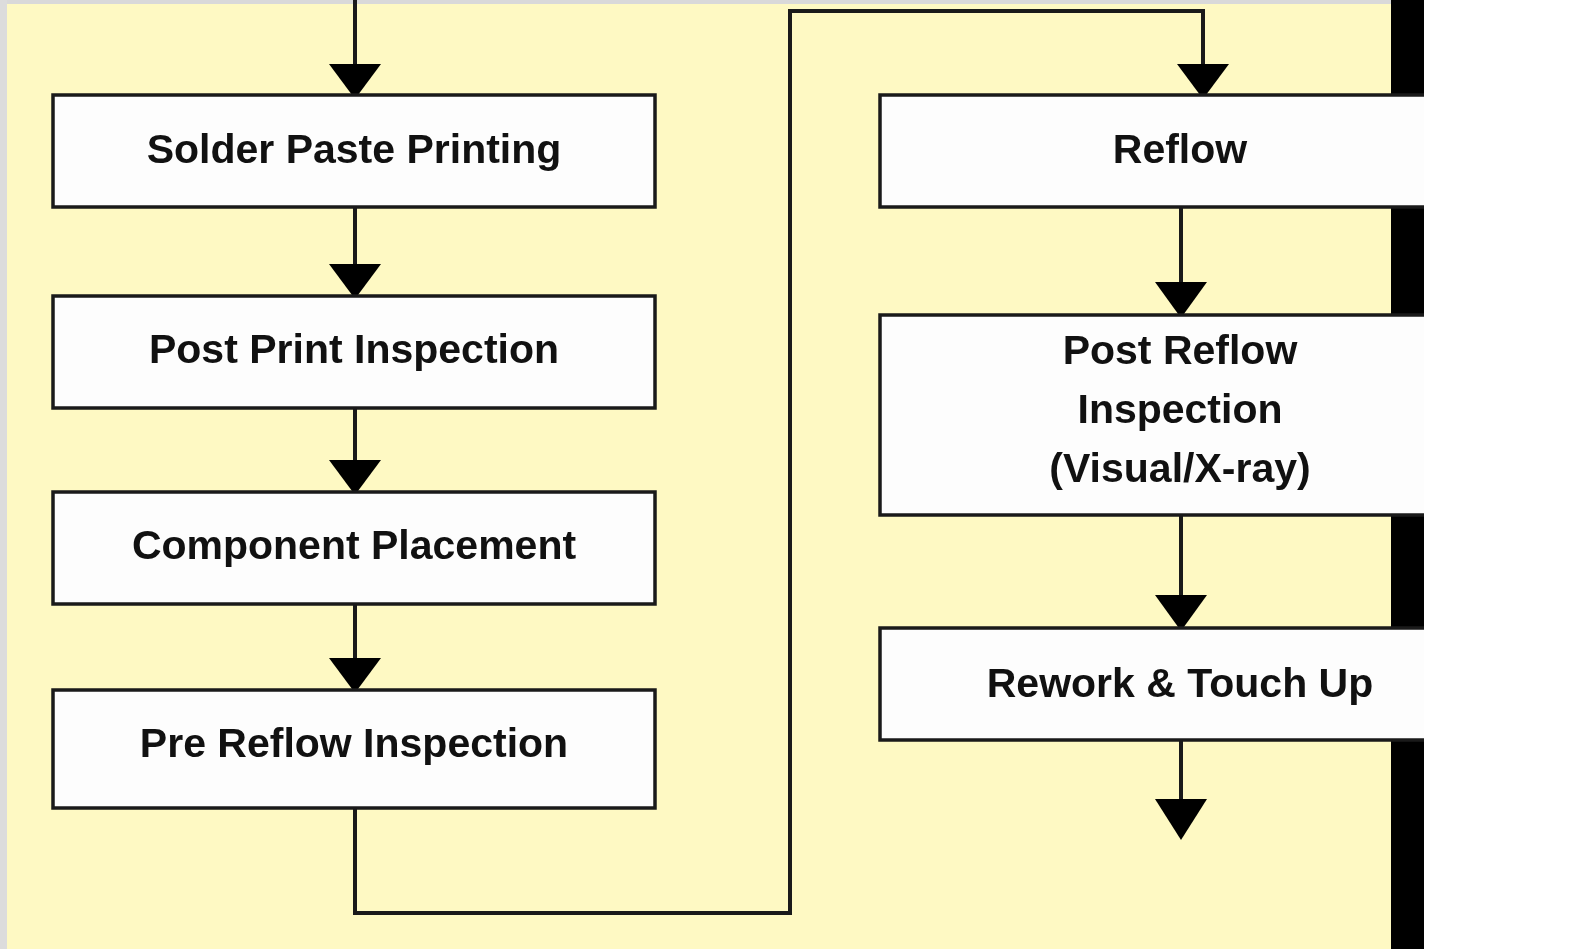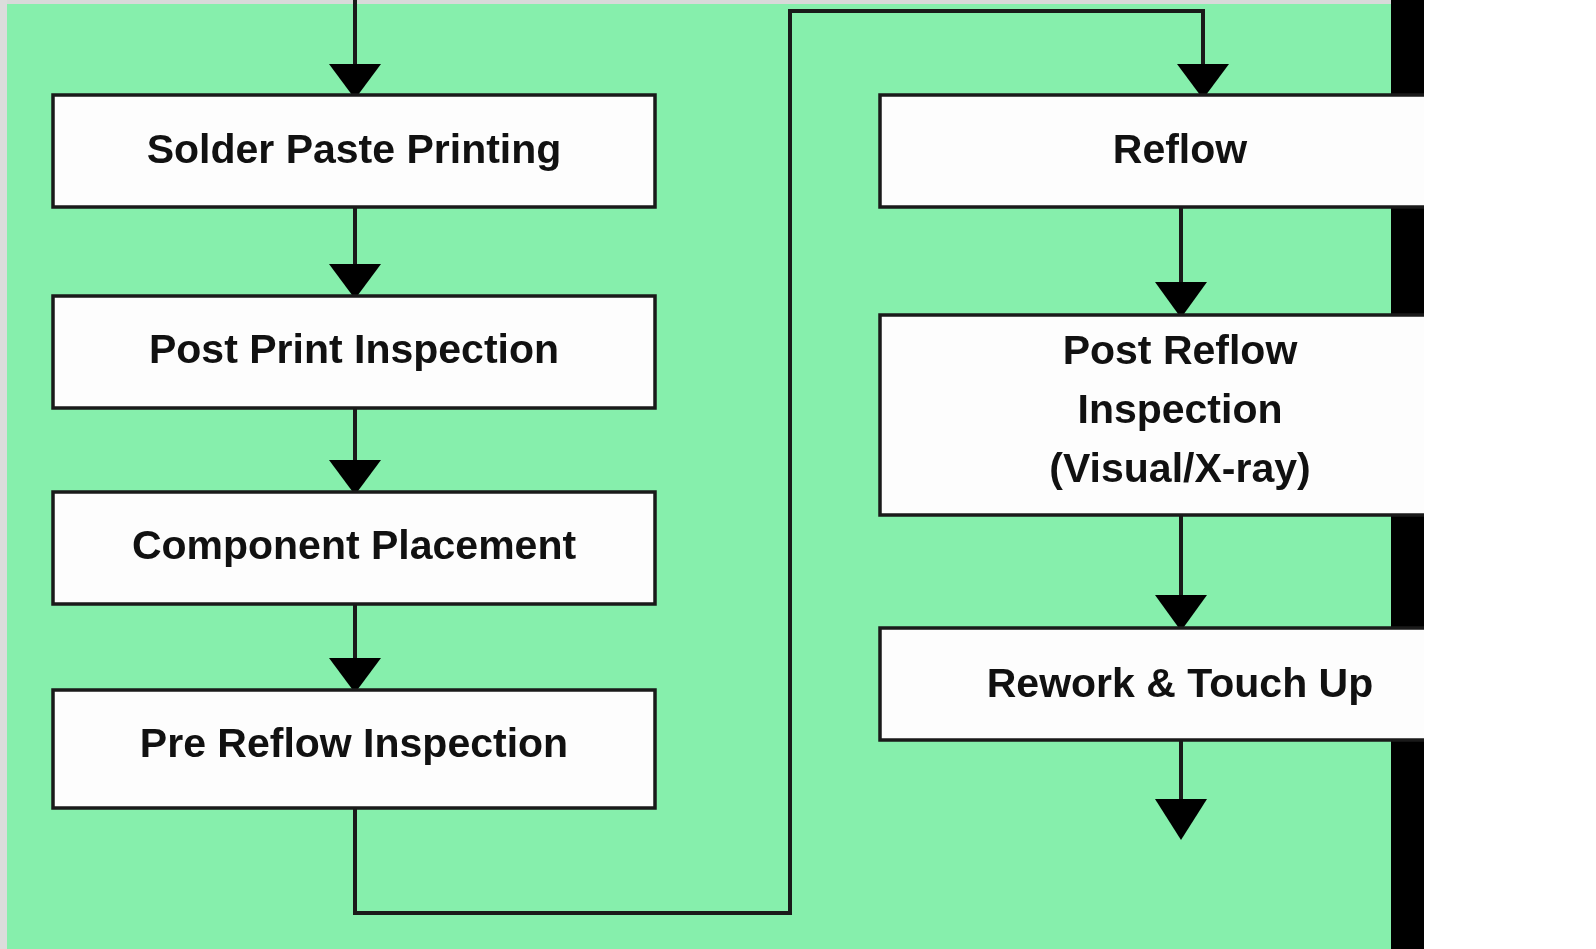--- a/index.html
+++ b/index.html
@@ -7,21 +7,21 @@
     padding: 0;
     background: #ffffff;
   }
   body {
     font-family: "Liberation Sans", sans-serif;
   }
   #canvas {
     position: relative;
     width: 1424px;
     height: 949px;
-    background: #86efac;
+    background: #fef9c3;
     overflow: hidden;
   }
   
   .edge-left {
     position: absolute;
     left: 0; top: 0;
     width: 7px; height: 949px;
     background: #dcdcdc;
   }
   

